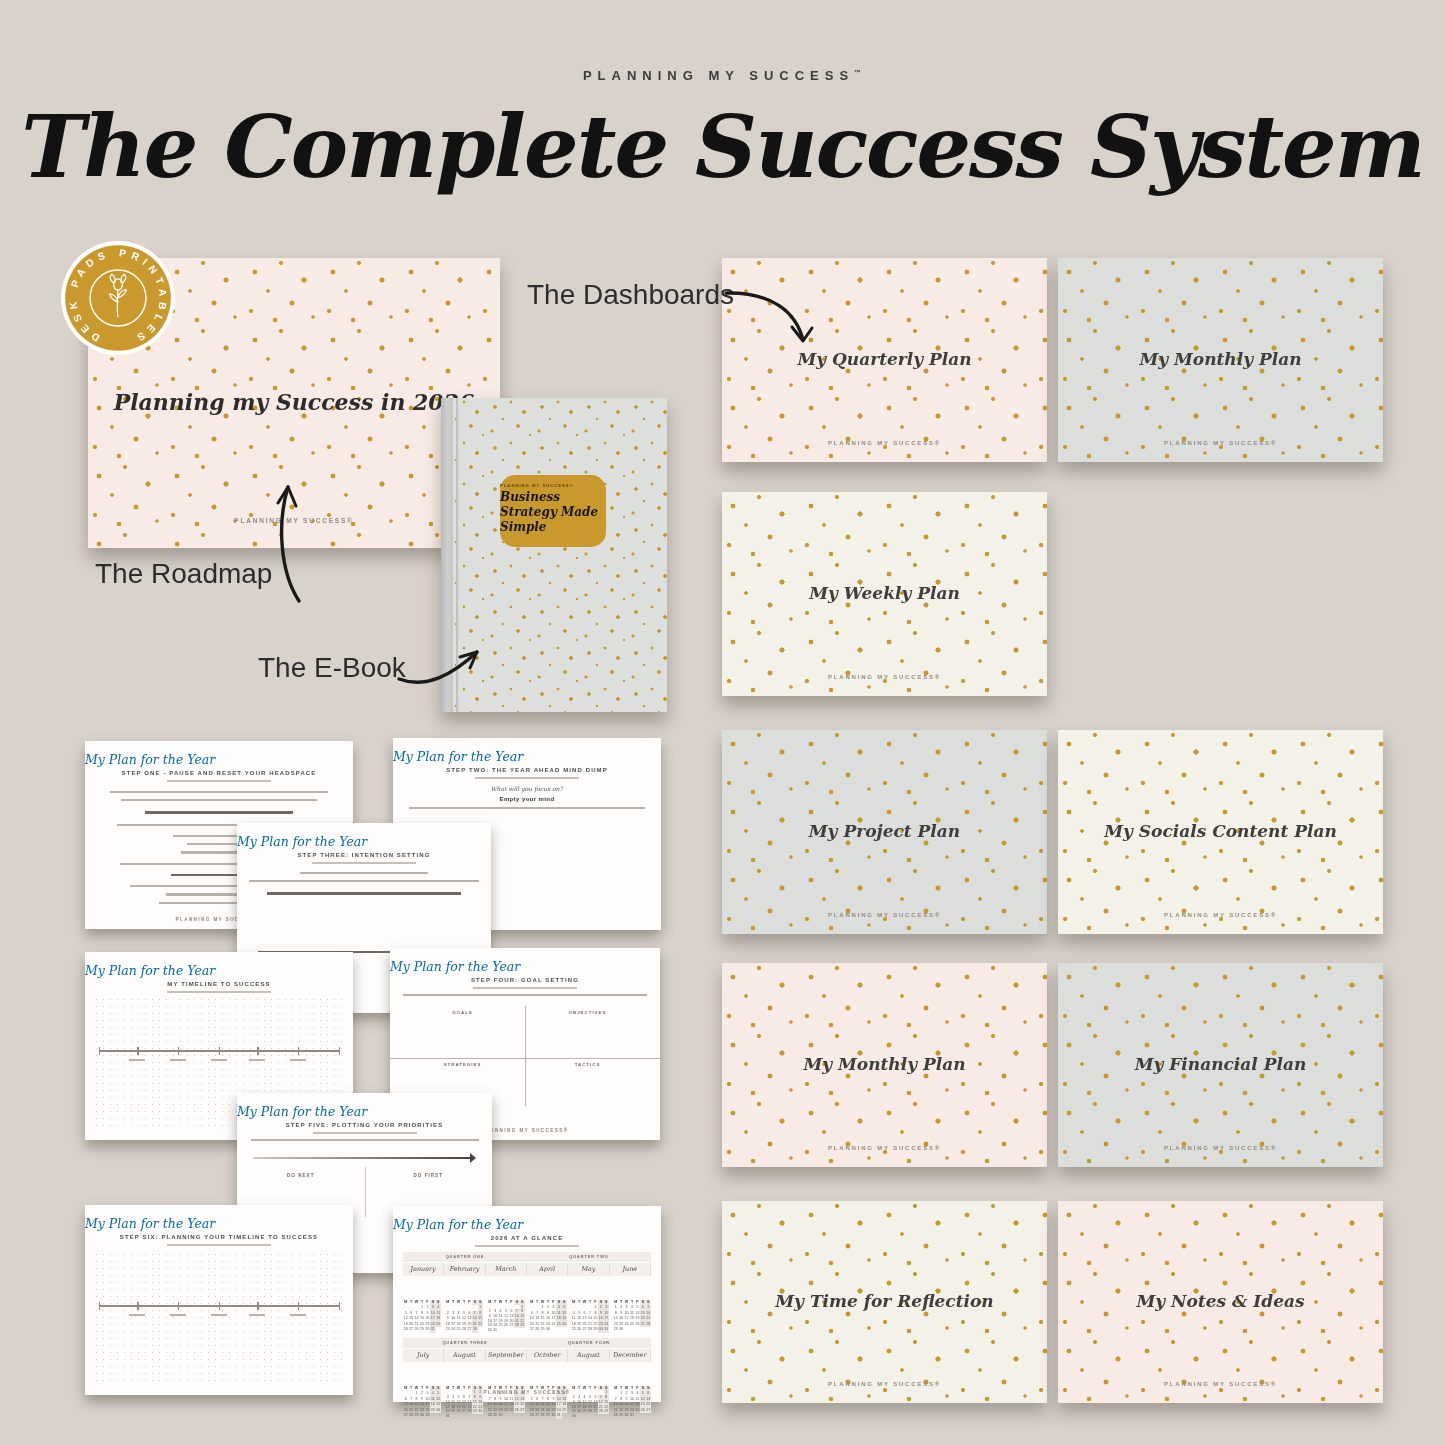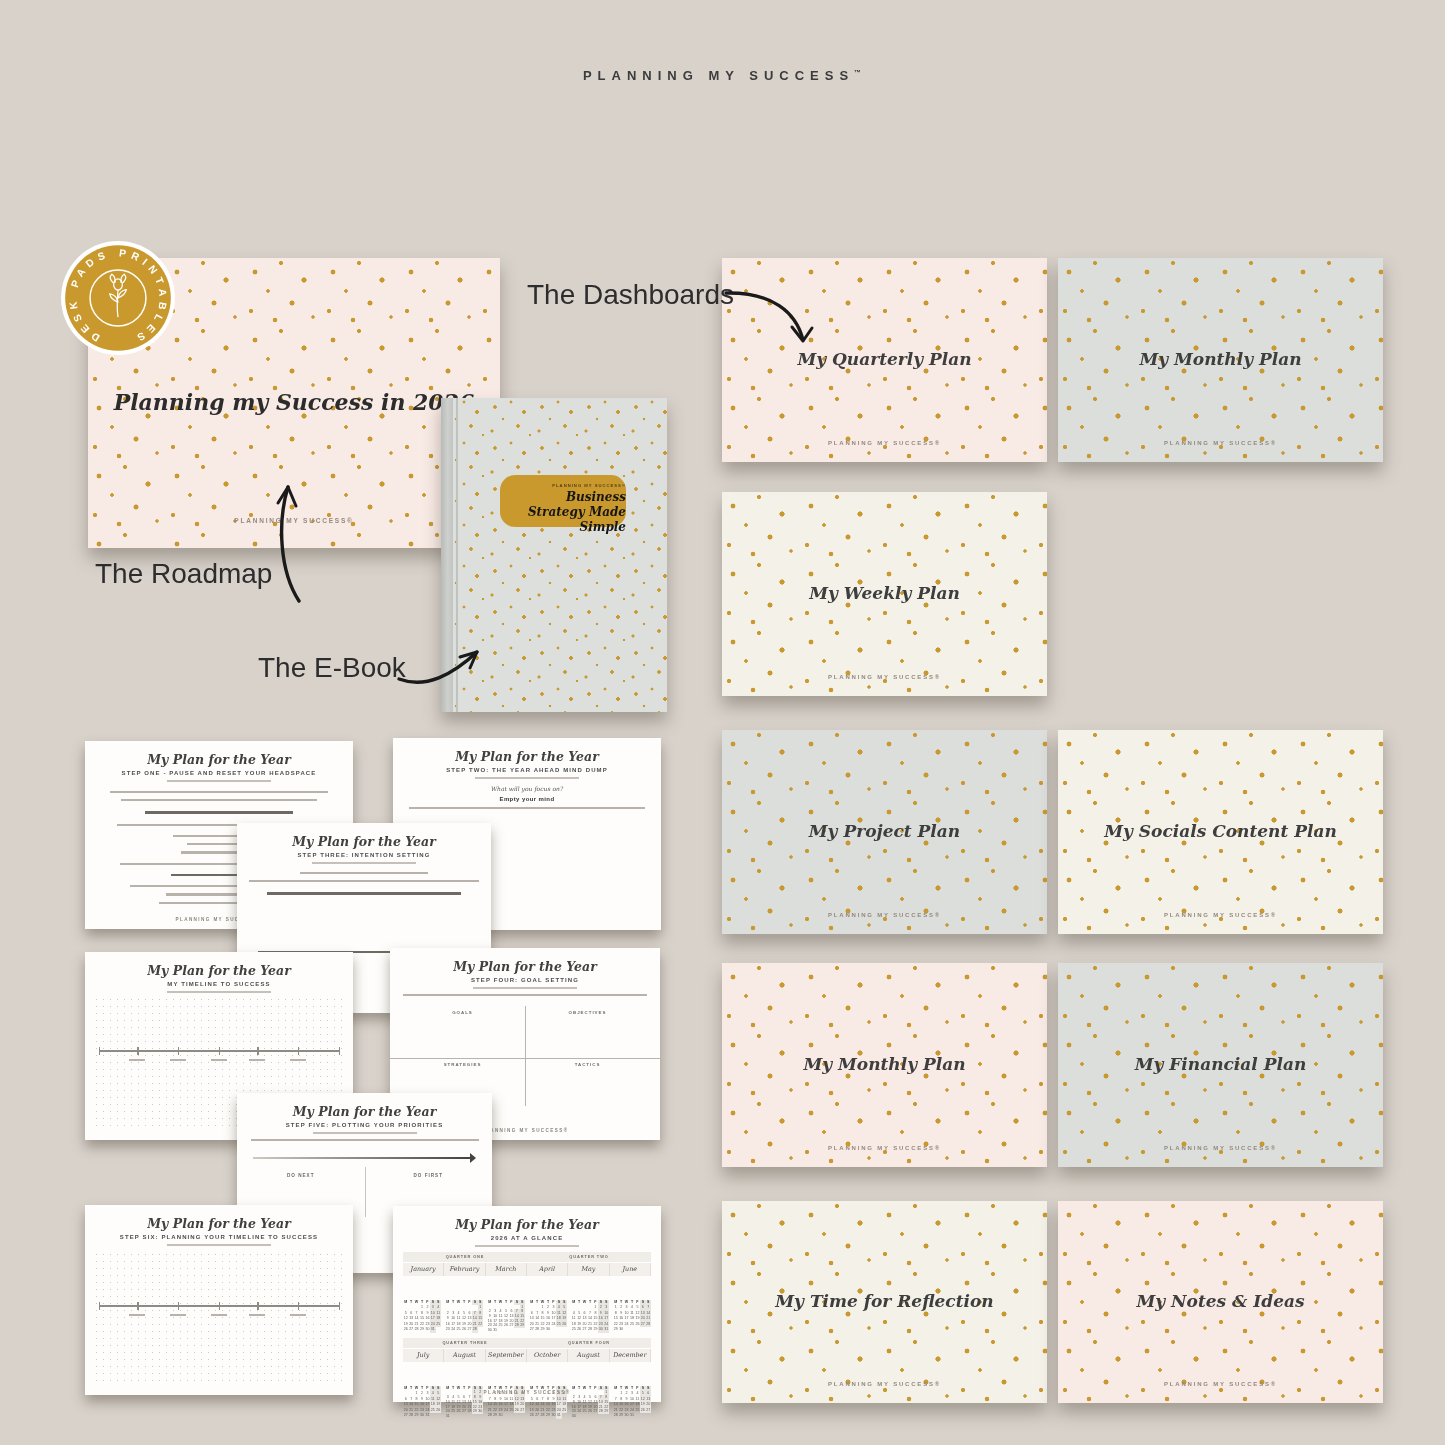--- a/index.html
+++ b/index.html
@@ -51,37 +51,37 @@
   
   .roadmap{left:88px;top:258px;width:412px;height:290px;z-index:4;}
   .roadmap .card-title{font-size:22px;color:#2c2c2c;}
   .roadmap .card-brand{bottom:24px;font-size:6.5px;}
 
   
   .ebook{left:441px;top:398px;width:226px;height:314px;z-index:5;background-color:#dddfdc;}
   .ebook .spine{position:absolute;left:0;top:0;width:12px;height:100%;
     background:linear-gradient(to right,#b7bab6,#cdd0cc 55%,#c2c5c1);}
   .ebook .spine-line{position:absolute;left:15px;top:0;width:1.5px;height:100%;background:#bfc2be;}
-  .ebook-plate{position:absolute;left:59px;top:77px;width:106px;height:52px;border-radius:15px;
-    background:#c9992e;text-align:right;padding-left:20px;}
+  .ebook-plate{position:absolute;left:59px;top:77px;width:106px;height:72px;border-radius:15px;
+    background:#c9992e;text-align:left;}
   .ebook-plate .plate-brand{margin-top:8px;font-size:4.2px;font-weight:700;letter-spacing:1px;color:#55430f;}
   .ebook-plate .plate-title{margin-top:2px;font-family:"DejaVu Serif",serif;font-style:italic;
     font-weight:700;font-size:12px;line-height:15px;color:#161616;}
 
   
   .hand-label{position:absolute;font-size:28px;font-weight:400;color:#2d2d2d;z-index:7;}
   #arrows{position:absolute;left:0;top:0;width:1445px;height:1445px;z-index:8;pointer-events:none;}
 
   
   .dash{width:288px;height:204px;z-index:2;padding-left:37px;}
 
   
   .ws{position:absolute;background:#fefdfb;box-shadow:0 7px 12px rgba(80,70,58,.45);}
-  .ws-title{margin-top:11px;text-align:center;font-family:"DejaVu Serif",serif;font-style:italic;
-    font-weight:700;font-size:12.5px;color:#404040;}
+  .ws-title{margin-top:11px;font-family:"DejaVu Serif",serif;font-style:italic;
+    font-weight:400;font-size:12.5px;color:#0369a1;}
   .ws-step{margin-top:3px;text-align:center;font-size:6px;font-weight:700;letter-spacing:1.1px;
     color:#4c4c4c;text-transform:uppercase;}
   .ws-meta{height:1.8px;width:104px;background:#c6c0b9;margin:4px auto 0;}
   .ws-foot{position:absolute;left:0;bottom:7px;width:100%;text-align:center;
     font-size:4.6px;font-weight:700;letter-spacing:1.4px;color:#8d857b;}
   .bar{height:2.2px;background:#b8b2ab;margin:6px auto 0;}
   .bar.dark{background:#6e6963;height:2.6px;}
   .dotgrid{position:absolute;left:8px;right:8px;bottom:8px;
     background-image:radial-gradient(#cfc9c2 .8px, transparent 1px);background-size:7px 7px;}
   .tl-line{position:absolute;left:14px;right:14px;height:1.6px;background:#8f8a83;}
@@ -120,20 +120,21 @@
   .cal-grid div{font-size:3.6px;line-height:4.7px;text-align:center;color:#5a5a5a;}
   .cal-grid .cal-dh{font-weight:700;color:#3c3c3c;}
   .cal-grid .we{background:#e9e6e1;}
 </style>
 </head>
 <body>
 
 <div id="canvas">
 
   <div class="wordmark"><span>PLANNING MY SUCCESS</span><sup>™</sup></div>
+  <div class="hero-title">The Complete Success System</div>
 
   <div class="badge">
     <svg width="116" height="116" viewBox="0 0 112 112">
       <circle cx="56" cy="56" r="55" fill="#ffffff"></circle>
       <circle cx="56" cy="56" r="51" fill="#c9992e"></circle>
       <circle cx="56" cy="56" r="27" fill="none" stroke="#ffffff" stroke-width="1.4"></circle>
       <defs>
         <path id="ringpath" d="M 39.1 92.3 A 40 40 0 1 1 72.9 19.7 A 40 40 0 1 1 39.1 92.3"></path>
       </defs>
       <text font-family="Liberation Sans, sans-serif" font-size="10" font-weight="600" letter-spacing="2.6" fill="#ffffff">

